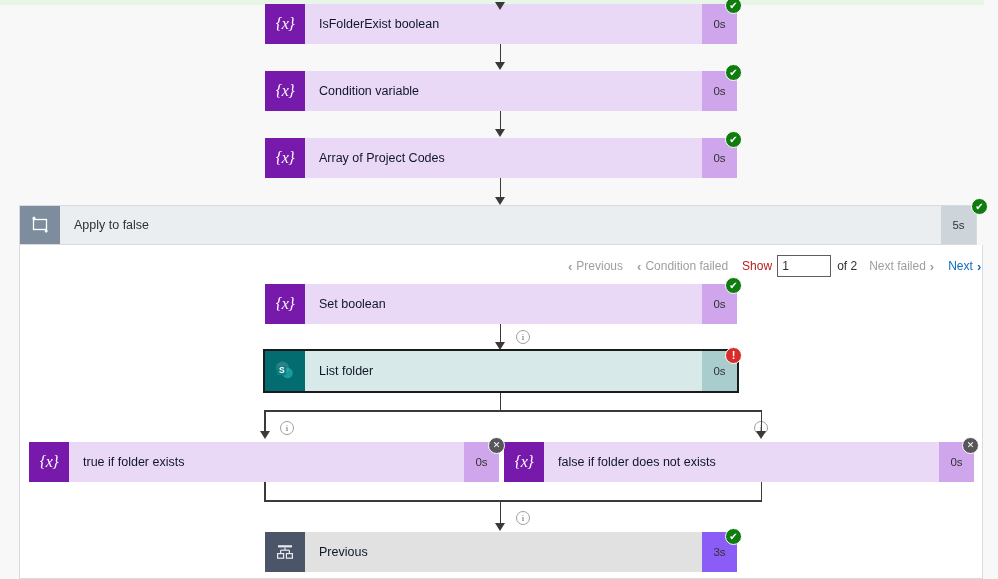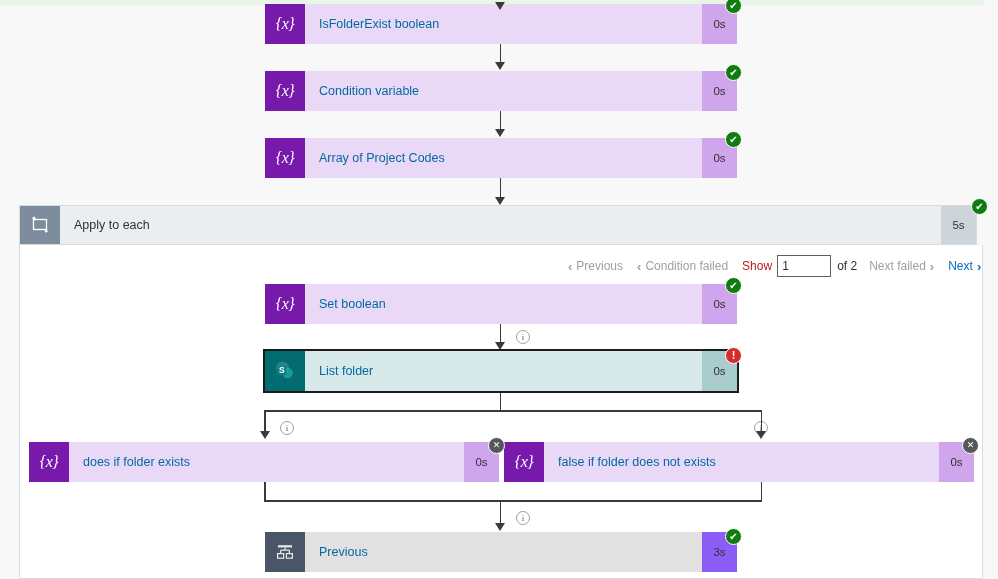--- a/index.html
+++ b/index.html
@@ -16,21 +16,21 @@
 
   
   .card { position: absolute; display: flex; align-items: stretch; height: 40px; }
   .card .ic {
     width: 40px; flex: 0 0 40px;
     display: flex; align-items: center; justify-content: center;
     color: #fff;
   }
   .card .body {
     flex: 1 1 auto; display: flex; align-items: center;
-    padding-left: 14px; font-size: 12.5px; color: #0369a1;
+    padding-left: 14px; font-size: 12.5px; color: #0f172a;
     overflow: hidden; white-space: nowrap;
   }
   .card .dur {
     width: 35px; flex: 0 0 35px;
     display: flex; align-items: center; justify-content: center;
     font-size: 11.5px; color: #323130;
   }
 
   
   .v-ic   { background: #7719aa; }
@@ -175,21 +175,21 @@
   <div class="scope-body" style="left:19px; top:245px; width:964px; height:334px;"></div>
 
   <div class="scope-head" style="left:19px; top:205px; width:958px;">
     <div class="ic">
       <svg width="18" height="18" viewBox="0 0 18 18">
         <rect x="2.5" y="3.5" width="13" height="10" fill="none" stroke="#ffffff" stroke-width="1.3"></rect>
         <path d="M3 3.5 L3 1.5 M2 2.3 L3 1.2 L4 2.3" fill="none" stroke="#ffffff" stroke-width="1.3" stroke-linecap="round" stroke-linejoin="round"></path>
         <path d="M15.2 13.5 L15.2 16 M14.2 14.9 L15.2 16.1 L16.2 14.9" fill="none" stroke="#ffffff" stroke-width="1.3" stroke-linecap="round" stroke-linejoin="round"></path>
       </svg>
     </div>
-    <div class="body">Apply to each</div>
+    <div class="body">Apply to false</div>
     <div class="dur">5s</div>
   </div>
   <div class="badge b-ok" style="left:971px; top:198px;">✔</div>
 
   <div class="pager" style="left:568px; top:255px;">
     <div class="pg">
       <span class="chev">‹</span>
       <span>Previous</span>
     </div>
     <div class="pg">
@@ -242,21 +242,21 @@
   <div class="conn vline" style="left:760.5px; top:410px; height:23px; z-index:5;"></div>
   <div class="arrow" style="left:259.5px; top:431px; z-index:5;"></div>
   <div class="arrow" style="left:755.5px; top:431px; z-index:5;"></div>
   <div class="info" style="left:280px; top:421px;">i</div>
   <div class="info" style="left:754px; top:421px;">i</div>
 
   <div class="card" style="left:29px; top:442px; width:470px; z-index:5;">
     <div class="ic v-ic">
         <span class="glyph-x">{x}</span>
       </div>
-    <div class="body v-body">does if folder exists</div>
+    <div class="body v-body">true if folder exists</div>
     <div class="dur v-dur">0s</div>
   </div>
   <div class="badge b-skip" style="left:488px; top:437px;">✕</div>
 
   <div class="card" style="left:504px; top:442px; width:470px; z-index:5;">
     <div class="ic v-ic">
         <span class="glyph-x">{x}</span>
       </div>
     <div class="body v-body">false if folder does not exists</div>
     <div class="dur v-dur">0s</div>

